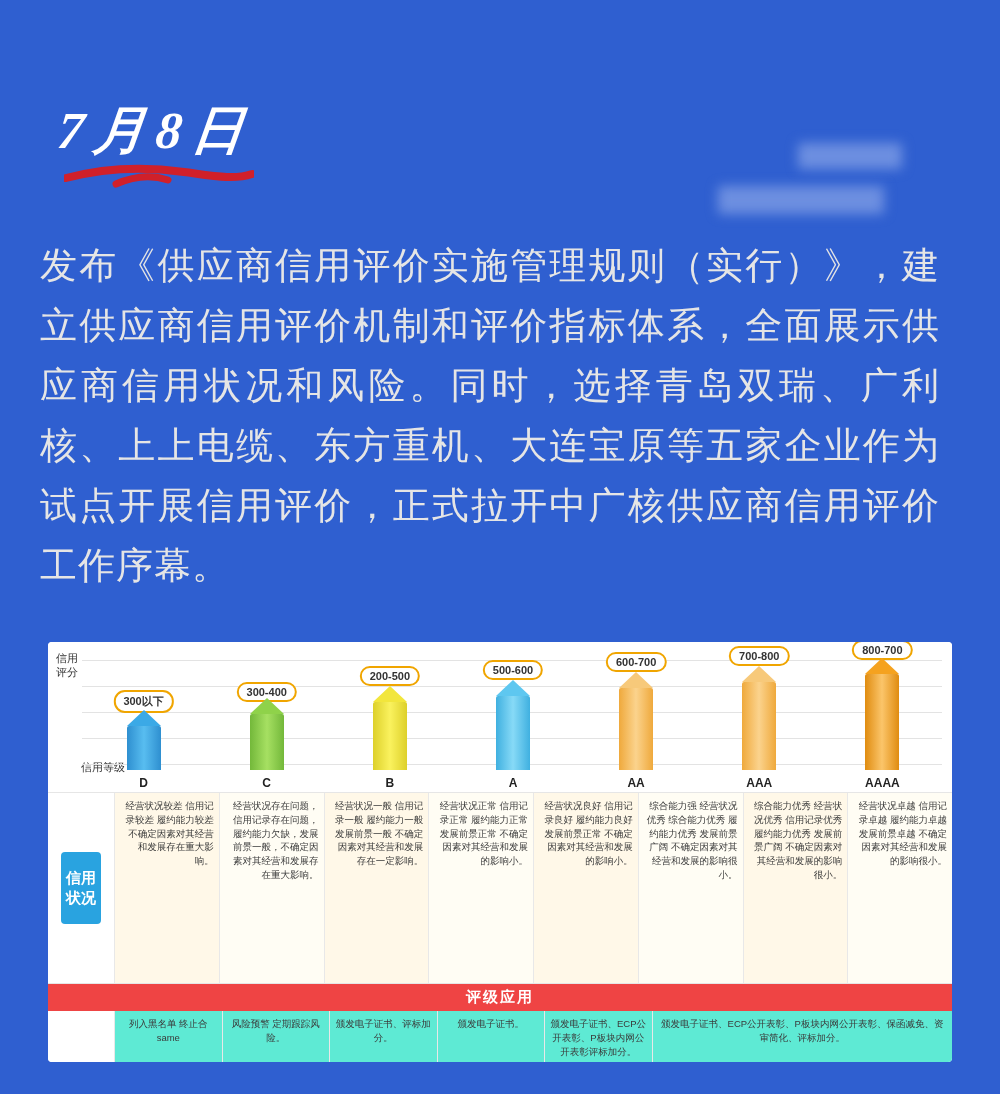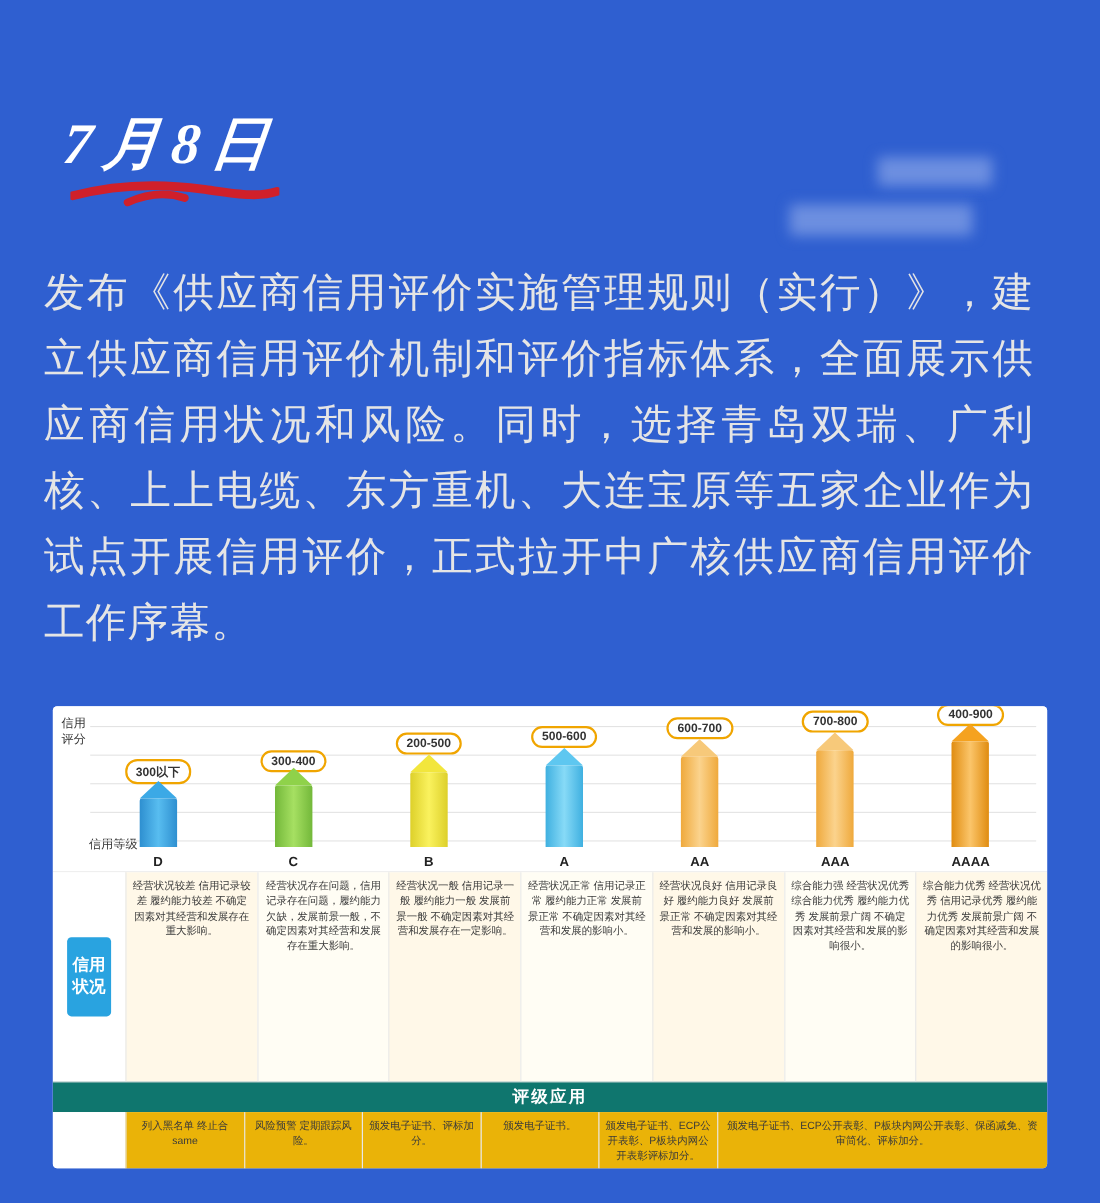--- a/index.html
+++ b/index.html
@@ -71,37 +71,37 @@
     width:66px;background:#ffffff;display:flex;align-items:center;justify-content:center;
     padding:4px;box-sizing:border-box;
   }
   .side-pill{
     background:#29a3e0;color:#fff;border-radius:4px;
     width:40px;padding:16px 0;text-align:center;font-size:15px;line-height:1.35;font-weight:bold;
   }
   .desc-cells{flex:1;display:flex;}
   .dcell{
     flex:1;border-left:1px solid #e8e8e8;padding:6px 5px;box-sizing:border-box;
-    font-size:9.5px;line-height:1.45;color:#3a3a3a;text-align:center;
+    font-size:9.5px;line-height:1.45;color:#3a3a3a;text-align:right;
     background:#fffdf4;
   }
   .dcell:nth-child(odd){background:#fff8e8;}
 
   
   .app-head{
-    background:#0f766e;color:#ffffff;font-size:15px;font-weight:bold;
+    background:#ef4444;color:#ffffff;font-size:15px;font-weight:bold;
     text-align:center;padding:4px 0;letter-spacing:2px;
     border-top:1px solid #e6e6e6;
   }
   .app-row{display:flex;height:60px;}
   .app-spacer{width:66px;background:#ffffff;}
   .app-cells{flex:1;display:flex;}
   .acell{
     flex:1;border-left:1px solid #e8e8e8;padding:6px 5px;box-sizing:border-box;
-    font-size:9.5px;line-height:1.45;color:#3a3a3a;text-align:center;background:#eab308;
+    font-size:9.5px;line-height:1.45;color:#3a3a3a;text-align:center;background:#5eead4;
   }
 </style>
 </head>
 <body>
 
 <div class="page">
 
   <div class="date-block">
     <div class="date-text">7月8日</div>
     <svg class="date-underline" viewBox="0 0 190 26">
@@ -177,21 +177,21 @@
         <div class="pcol">
           <div class="badge" style="top:4px;">700-800</div>
           <div class="pencil" style="height:104px;">
             <div class="ptip" style="border-bottom:16px solid #f7c97a;"></div>
             <div class="pbody" style="height:88px;background:linear-gradient(90deg,#efa93c 0%,#fbd38d 50%,#efa93c 100%);"></div>
           </div>
           <div class="grade">AAA</div>
         </div>
 
         <div class="pcol">
-          <div class="badge" style="top:-2px;">400-900</div>
+          <div class="badge" style="top:-2px;">800-700</div>
           <div class="pencil" style="height:112px;">
             <div class="ptip" style="border-bottom:16px solid #f5a21f;"></div>
             <div class="pbody" style="height:96px;background:linear-gradient(90deg,#e08c10 0%,#fbc濃,#fbc56a 50%,#e08c10 100%);background:linear-gradient(90deg,#e08c10 0%,#fbc56a 50%,#e08c10 100%);"></div>
           </div>
           <div class="grade">AAAA</div>
         </div>
 
 
       </div>
     </div>
@@ -201,20 +201,21 @@
         <div class="side-pill">信用状况</div>
       </div>
       <div class="desc-cells">
         <div class="dcell">经营状况较差 信用记录较差 履约能力较差 不确定因素对其经营和发展存在重大影响。</div>
         <div class="dcell">经营状况存在问题，信用记录存在问题，履约能力欠缺，发展前景一般，不确定因素对其经营和发展存在重大影响。</div>
         <div class="dcell">经营状况一般 信用记录一般 履约能力一般 发展前景一般 不确定因素对其经营和发展存在一定影响。</div>
         <div class="dcell">经营状况正常 信用记录正常 履约能力正常 发展前景正常 不确定因素对其经营和发展的影响小。</div>
         <div class="dcell">经营状况良好 信用记录良好 履约能力良好 发展前景正常 不确定因素对其经营和发展的影响小。</div>
         <div class="dcell">综合能力强 经营状况优秀 综合能力优秀 履约能力优秀 发展前景广阔 不确定因素对其经营和发展的影响很小。</div>
         <div class="dcell">综合能力优秀 经营状况优秀 信用记录优秀 履约能力优秀 发展前景广阔 不确定因素对其经营和发展的影响很小。</div>
+        <div class="dcell">经营状况卓越 信用记录卓越 履约能力卓越 发展前景卓越 不确定因素对其经营和发展的影响很小。</div>
       </div>
     </div>
 
     <div class="app-head">评级应用</div>
 
     <div class="app-row">
       <div class="app-spacer"></div>
       <div class="app-cells">
         <div class="acell">列入黑名单 终止合same</div>
         <div class="acell">风险预警 定期跟踪风险。</div>

